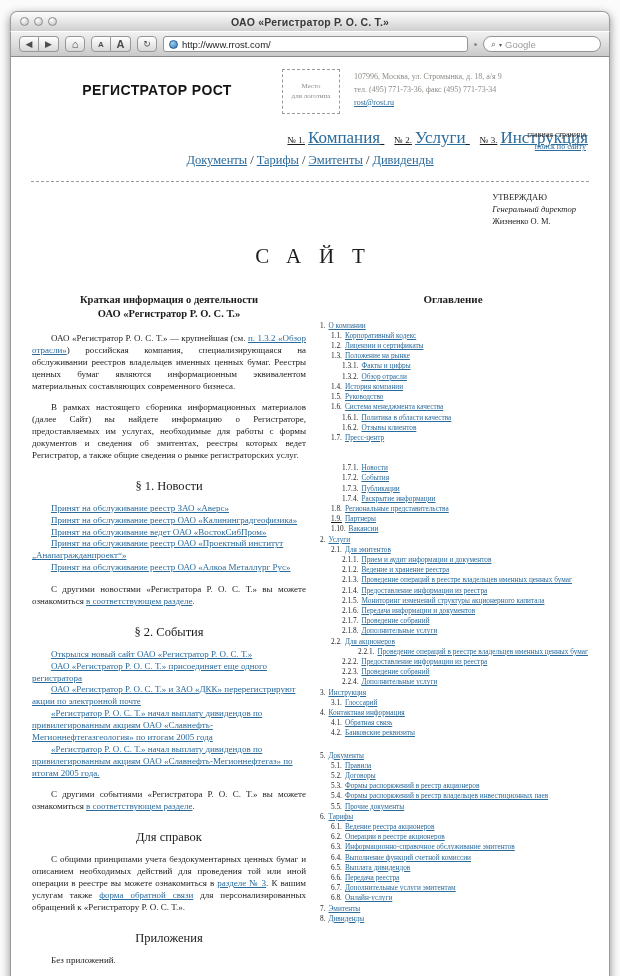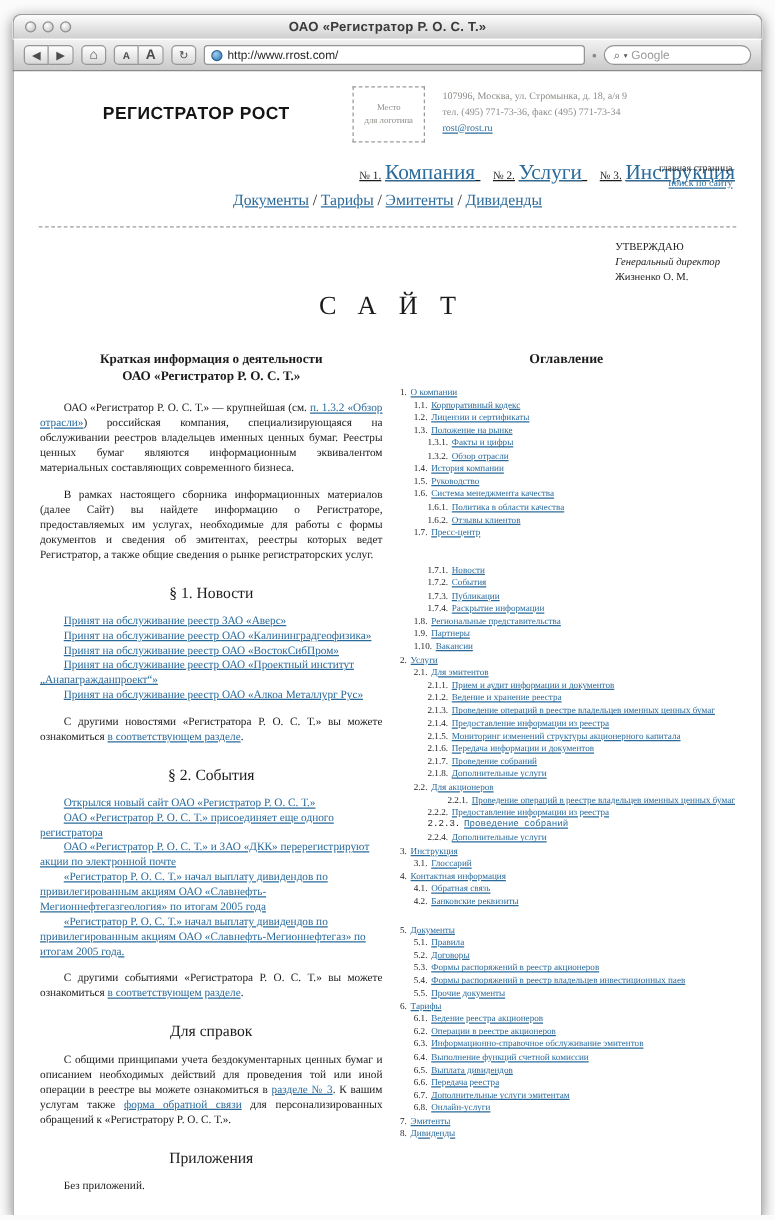--- a/index.html
+++ b/index.html
@@ -57,21 +57,21 @@
   .nav2{text-align:center;font-size:12.5px;margin-top:5px;}
   .nav2 .slash{color:#1c1c1c;margin:0 3px;}
   .navside{position:absolute;right:2px;top:1px;text-align:right;font-size:8px;line-height:1.5;color:#2c2c2c;}
   .navside a{font-size:8px;}
   .dashrule{border:none;border-top:1px dashed #9c9c9c;margin:13px -1px 0;}
   
   .approval{display:flex;justify-content:flex-end;margin:10px 12px 0 0;}
   .approval .inner{font-size:8.5px;line-height:1.4;}
   .approval .it{font-style:italic;}
   .docname{text-align:center;font-size:21px;font-weight:normal;letter-spacing:.85em;
-    margin:4px 0 20px;padding-left:.85em;}
+    margin:16px 0 20px;padding-left:.85em;}
   
   .cols{display:flex;gap:12px;}
   .colL{width:274px;flex:0 0 auto;}
   .colR{flex:1;}
   .info-h{font-weight:bold;text-align:center;font-size:10.5px;line-height:1.35;margin:4px 0 12px;}
   .colL p{font-size:9px;line-height:1.32;text-align:justify;text-indent:19px;margin:0 0 10px;}
   .section-h{text-align:center;font-size:12.5px;font-weight:normal;margin:17px 0 9px;}
   .linklist p{font-size:9px;line-height:1.32;text-indent:19px;text-align:left;margin:0;}
   .moretext{margin-top:10px !important;}
   .plain{text-align:left !important;}
@@ -183,21 +183,21 @@
         <p><span>ОАО «Регистратор Р. О. С. Т.» — крупнейшая (см. </span><a>п. 1.3.2 «Обзор отрасли»</a><span>) российская компания, специализирующаяся на обслуживании реестров владельцев именных ценных бумаг. Реестры ценных бумаг являются информационным эквивалентом материальных составляющих современного бизнеса.</span></p>
         <p>В рамках настоящего сборника информационных материалов (далее Сайт) вы найдете информацию о Регистраторе, предоставляемых им услугах, необходимые для работы с формы документов и сведения об эмитентах, реестры которых ведет Регистратор, а также общие сведения о рынке регистраторских услуг.</p>
 
         <h2 class="section-h">§ 1. Новости</h2>
         <div class="linklist">
 
             <p><a>Принят на обслуживание реестр ЗАО «Аверс»</a></p>
 
             <p><a>Принят на обслуживание реестр ОАО «Калининградгеофизика»</a></p>
 
-            <p><a>Принят на обслуживание реестр ОАО «ВостокСибПром»</a></p>
+            <p><a>Принят на обслуживание ведет ОАО «ВостокСибПром»</a></p>
 
             <p><a>Принят на обслуживание реестр ОАО «Проектный институт „Анапагражданпроект“»</a></p>
 
             <p><a>Принят на обслуживание реестр ОАО «Алкоа Металлург Рус»</a></p>
           </div>
         <p class="moretext"><span>С другими новостями «Регистратора Р. О. С. Т.» вы можете ознакомиться </span><a>в соответствующем разделе</a><span>.</span></p>
 
         <h2 class="section-h">§ 2. События</h2>
         <div class="linklist">
 
@@ -251,21 +251,21 @@
             <div class="toc-item" style="padding-left: 22px; margin-top: 20px;"><span class="num">1.7.1.</span><a>Новости</a></div>
 
             <div class="toc-item" style="padding-left: 22px;"><span class="num">1.7.2.</span><a>События</a></div>
 
             <div class="toc-item" style="padding-left: 22px;"><span class="num">1.7.3.</span><a>Публикации</a></div>
 
             <div class="toc-item" style="padding-left: 22px;"><span class="num">1.7.4.</span><a>Раскрытие информации</a></div>
 
             <div class="toc-item" style="padding-left: 11px;"><span class="num">1.8.</span><a>Региональные представительства</a></div>
 
-            <div class="toc-item" style="padding-left: 11px;"><span class="num">1.9.</span><a>Партнеры</a></div>
+            <div class="toc-item" style="padding-left: 11px; text-decoration: underline;"><span class="num">1.9.</span><a>Партнеры</a></div>
 
             <div class="toc-item" style="padding-left: 11px;"><span class="num">1.10.</span><a>Вакансии</a></div>
 
             <div class="toc-item" style="padding-left: 0px;"><span class="num">2.</span><a>Услуги</a></div>
 
             <div class="toc-item" style="padding-left: 11px;"><span class="num">2.1.</span><a>Для эмитентов</a></div>
 
             <div class="toc-item" style="padding-left: 22px;"><span class="num">2.1.1.</span><a>Прием и аудит информации и документов</a></div>
 
             <div class="toc-item" style="padding-left: 22px;"><span class="num">2.1.2.</span><a>Ведение и хранение реестра</a></div>
@@ -281,21 +281,21 @@
             <div class="toc-item" style="padding-left: 22px;"><span class="num">2.1.7.</span><a>Проведение собраний</a></div>
 
             <div class="toc-item" style="padding-left: 22px;"><span class="num">2.1.8.</span><a>Дополнительные услуги</a></div>
 
             <div class="toc-item" style="padding-left: 11px;"><span class="num">2.2.</span><a>Для акционеров</a></div>
 
             <div class="toc-item" style="padding-left: 22px; text-align: right;"><span class="num">2.2.1.</span><a>Проведение операций в реестре владельцев именных ценных бумаг</a></div>
 
             <div class="toc-item" style="padding-left: 22px;"><span class="num">2.2.2.</span><a>Предоставление информации из реестра</a></div>
 
-            <div class="toc-item" style="padding-left: 22px; font-family: Liberation Mono, monospace;"><span class="num">2.2.3.</span><a>Проведение собраний</a></div>
+            <div class="toc-item" style="padding-left: 22px;"><span class="num">2.2.3.</span><a>Проведение собраний</a></div>
 
             <div class="toc-item" style="padding-left: 22px;"><span class="num">2.2.4.</span><a>Дополнительные услуги</a></div>
 
             <div class="toc-item" style="padding-left: 0px;"><span class="num">3.</span><a>Инструкция</a></div>
 
             <div class="toc-item" style="padding-left: 11px;"><span class="num">3.1.</span><a>Глоссарий</a></div>
 
             <div class="toc-item" style="padding-left: 0px;"><span class="num">4.</span><a>Контактная информация</a></div>
 
             <div class="toc-item" style="padding-left: 11px;"><span class="num">4.1.</span><a>Обратная связь</a></div>

